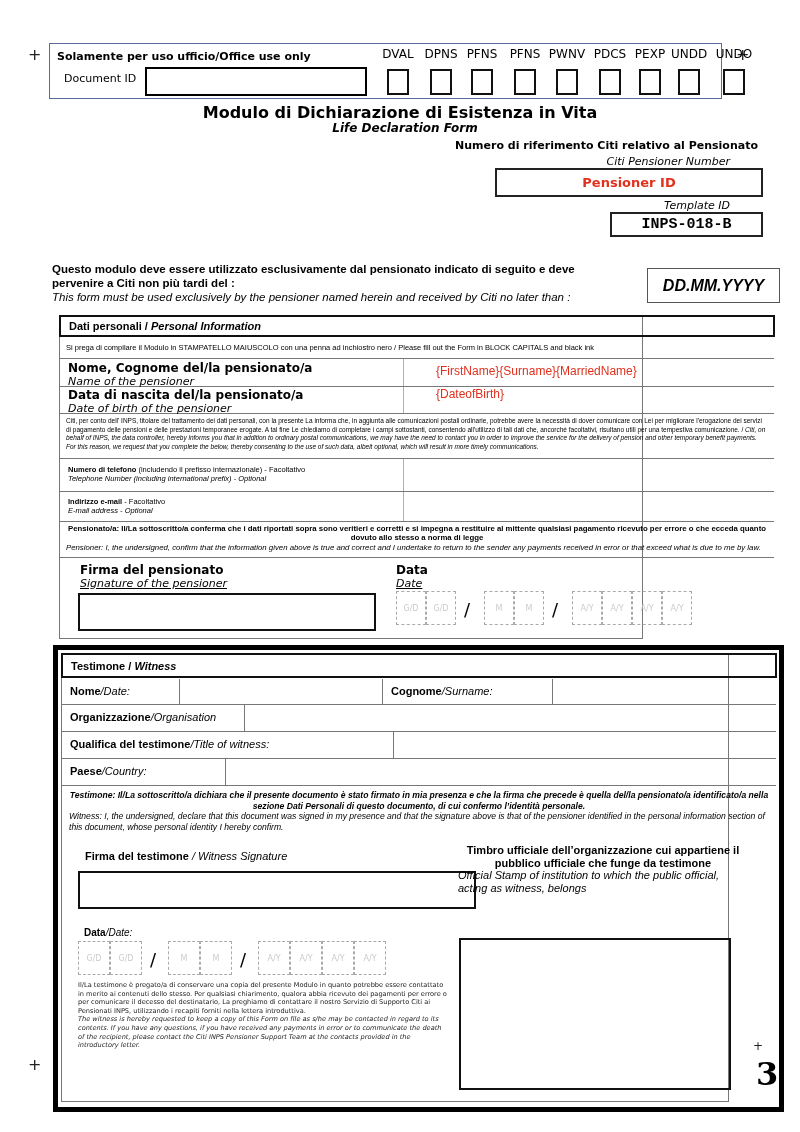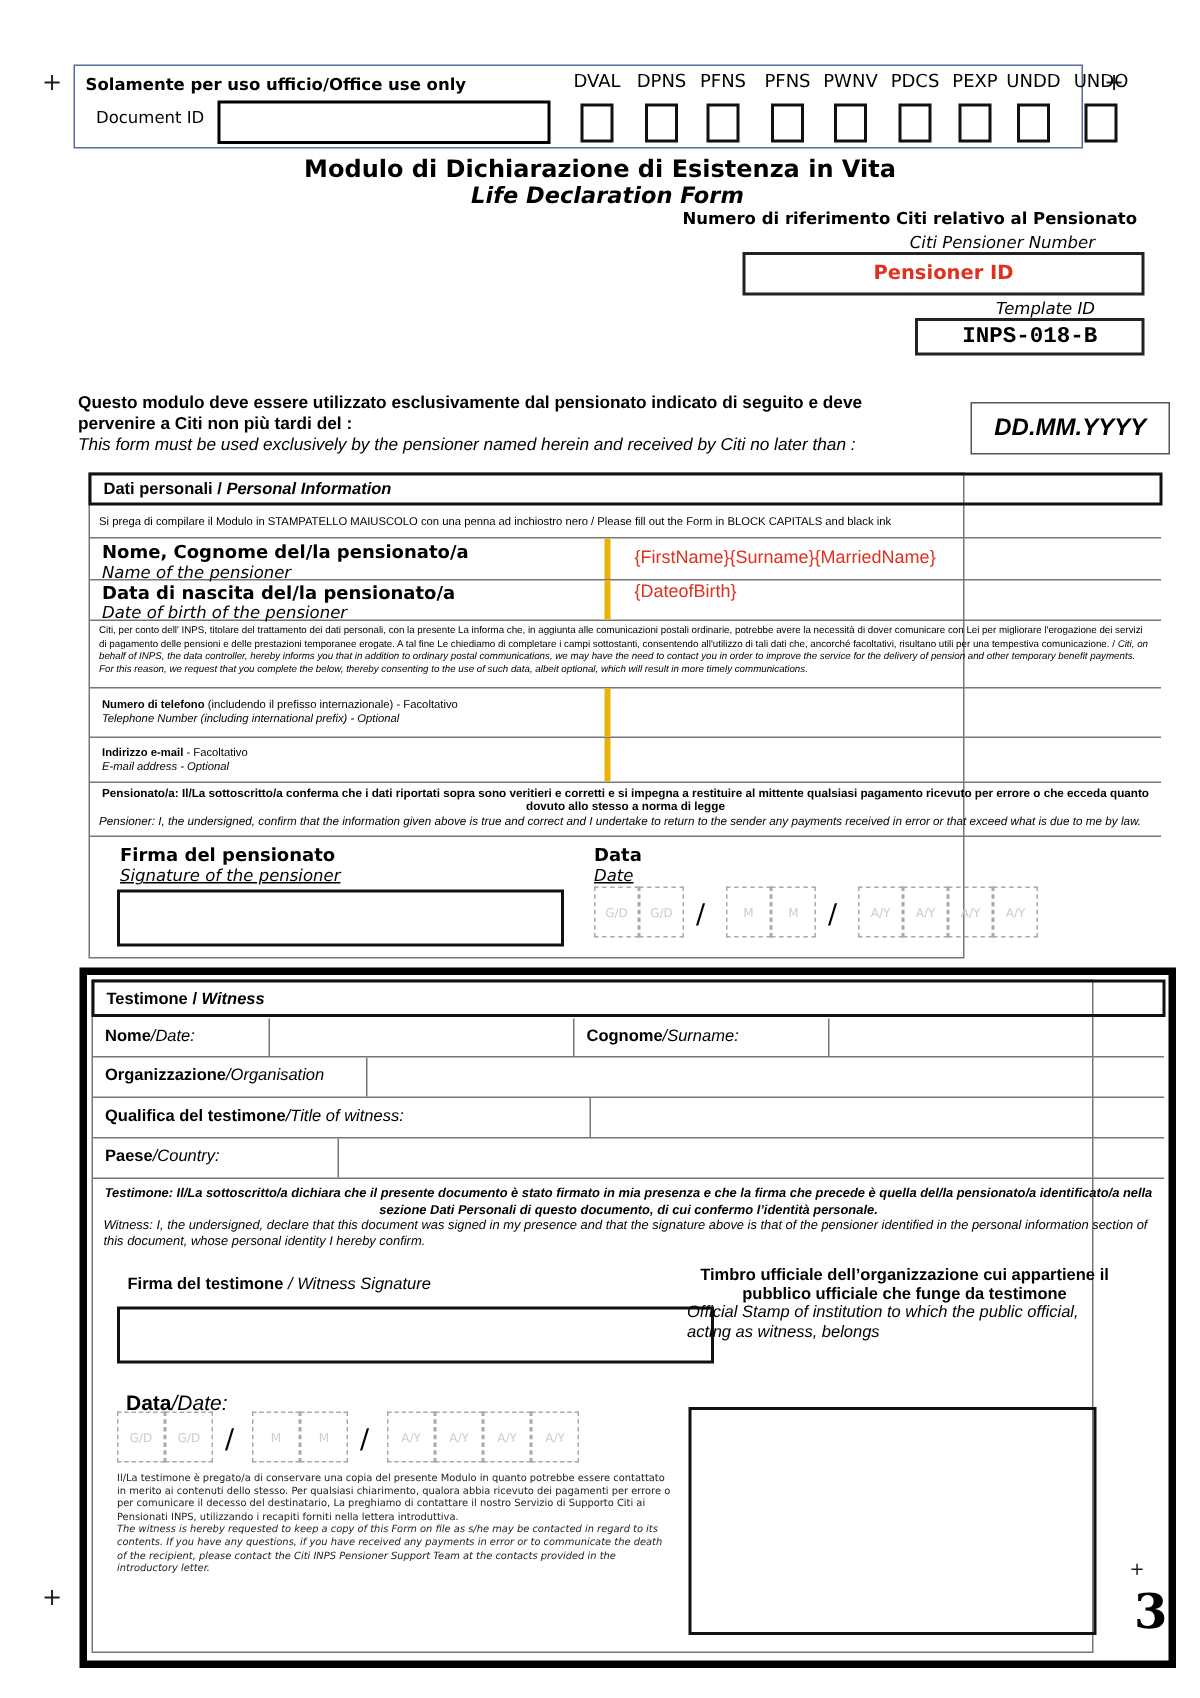--- a/index.html
+++ b/index.html
@@ -17,38 +17,38 @@
   #office { left: 49px; top: 43px; width: 673px; height: 56px; border: 1px solid #5a6a9a; }
   #office .title { left: 7px; top: 6px; font-size: 11px; font-weight: bold; }
   #office .docid-label { left: 14px; top: 28px; font-size: 11px; }
   #office .docid-box { left: 95px; top: 23px; width: 222px; height: 29px; border: 2px solid #000; }
   .codes { left: 332px; top: 3px; }
   .code { position: absolute; width: 40px; text-align: center; font-size: 12px; }
   .codebox { position: absolute; width: 22px; height: 26px; border: 2px solid #111; top: 22px; }
 
   
   #main-title { left: 0; width: 800px; top: 103px; text-align: center; font-size: 16px; font-weight: bold; }
-  #sub-title { left: 0; width: 800px; top: 121px; text-align: center; font-size: 15px; font-weight: bold; font-style: italic; padding-left: 10px; }
+  #sub-title { left: 0; width: 800px; top: 121px; text-align: center; font-size: 12px; font-weight: bold; font-style: italic; padding-left: 10px; }
   #ref-it { right: 42px; top: 139px; font-size: 11px; font-weight: bold; }
   #ref-en { right: 70px; top: 155px; font-size: 11px; font-style: italic; }
   #pensioner-id { left: 495px; top: 168px; width: 268px; height: 29px; border: 2px solid #222; text-align: center; color: #e0301e; font-weight: bold; font-size: 13px; line-height: 25px; }
   #tmpl-label { right: 70px; top: 199px; font-size: 11px; font-style: italic; }
   #tmpl-id { left: 610px; top: 212px; width: 153px; height: 25px; border: 2px solid #222; text-align: center; font-family: "Liberation Mono", monospace; font-weight: bold; font-size: 15px; line-height: 21px; }
 
   
   #instr { left: 52px; top: 262px; width: 560px; font-size: 11.5px; line-height: 14px; }
   #instr .it { font-weight: bold; }
   #instr .en { font-style: italic; }
   #deadline { left: 647px; top: 268px; width: 133px; height: 35px; border: 1px solid #555; text-align: center; font-family: "Liberation Sans", sans-serif; font-weight: bold; font-style: italic; font-size: 16px; line-height: 33px; }
 
   
   #personal { left: 59px; top: 315px; width: 584px; height: 324px; border: 1px solid #777; }
   #personal .hdr { position: absolute; left: -1px; top: -1px; width: 716px; height: 22px; border: 2px solid #111; font-size: 11px; font-weight: bold; padding: 3px 8px; }
   .row { position: absolute; left: 0; width: 714px; border-bottom: 1px solid #777; }
-  .cell-r { position: absolute; top: 0; bottom: 0; left: 343px; border-left: 4px solid #eab308; }
+  .cell-r { position: absolute; top: 0; bottom: 0; left: 343px; border-left: 1px solid #eab308; padding-left: 16px; }
   .small { font-size: 8px; line-height: 10px; }
   .lbl-b { font-size: 12px; font-weight: bold; line-height: 14px; }
   .lbl-i { font-size: 11px; font-style: italic; line-height: 13px; }
   .red { color: #e0301e; font-family: "Liberation Sans", sans-serif; font-size: 12px; }
 
   .sigbox { position: absolute; border: 2px solid #111; }
   .dbox { position: absolute; width: 30px; height: 34px; border: 1px dashed #aaa; color: #ccc; font-size: 8px; text-align: center; line-height: 34px; }
   .slash { position: absolute; font-size: 18px; line-height: 1; }
 
   
@@ -212,21 +212,21 @@
       <div class="i">Witness: I, the undersigned, declare that this document was signed in my presence and that the signature above is that of the pensioner identified in the personal information section of this document, whose personal identity I hereby confirm.</div>
     </div>
     <div class="abs cond" style="left:23px;top:196px;font-size:11px;">
       <span class="b">Firma del testimone</span><span class="i"> / Witness Signature</span>
     </div>
     <div class="sigbox" style="left:16px;top:217px;width:398px;height:38px;"></div>
     <div class="abs cond" style="left:396px;top:190px;width:290px;font-size:11px;line-height:12.5px;">
       <div class="b">Timbro ufficiale dell’organizzazione cui appartiene il pubblico ufficiale che funge da testimone</div>
       <div class="i">Official Stamp of institution to which the public official, acting as witness, belongs</div>
     </div>
-    <div class="abs cond" style="left:22px;top:273px;font-size:14px;">
+    <div class="abs cond" style="left:22px;top:273px;font-size:10px;">
       <span class="b">Data</span><span class="i">/Date:</span>
     </div>
     <div id="wdate" class="abs" style="left:16px;top:287px;">
         <div class="dbox" style="left: 0px; width: 32px;">G/D</div>
         <div class="dbox" style="left: 32px; width: 32px;">G/D</div>
         <div class="slash" style="left: 72px; top: 10px;">/</div>
         <div class="dbox" style="left: 90px; width: 32px;">M</div>
         <div class="dbox" style="left: 122px; width: 32px;">M</div>
         <div class="slash" style="left: 162px; top: 10px;">/</div>
         <div class="dbox" style="left: 180px; width: 32px;">A/Y</div>

